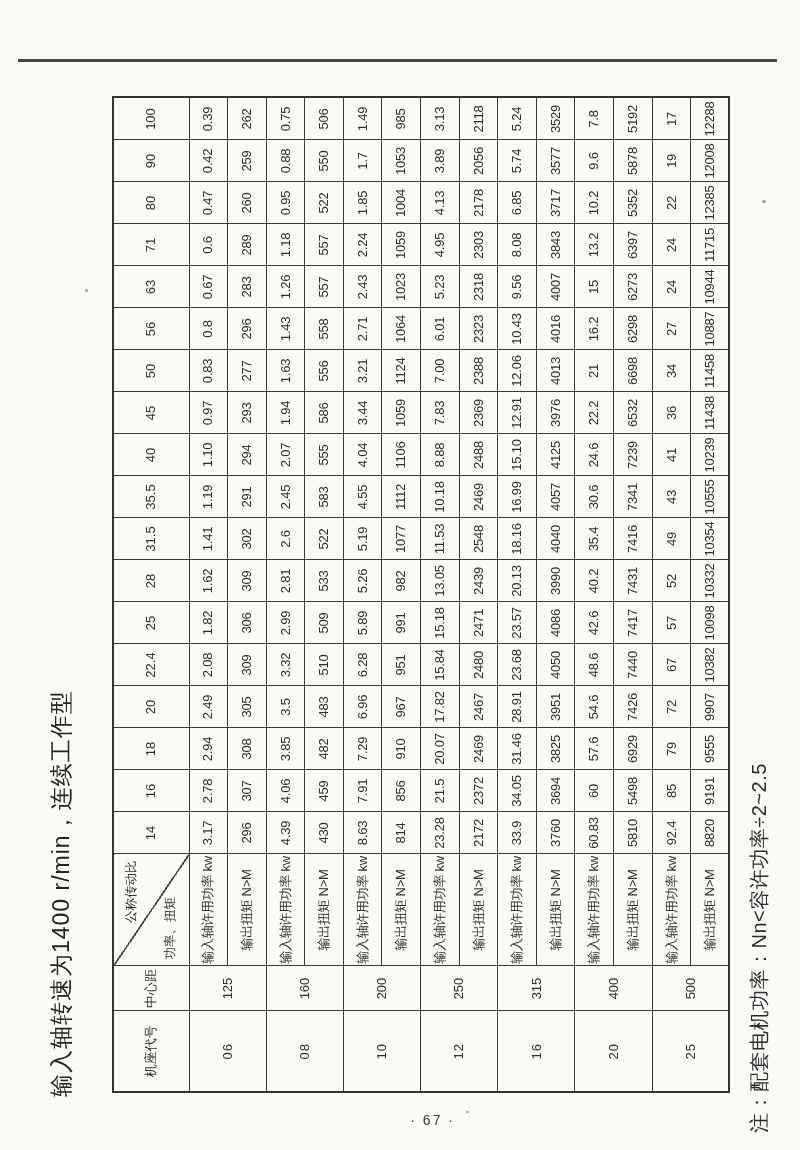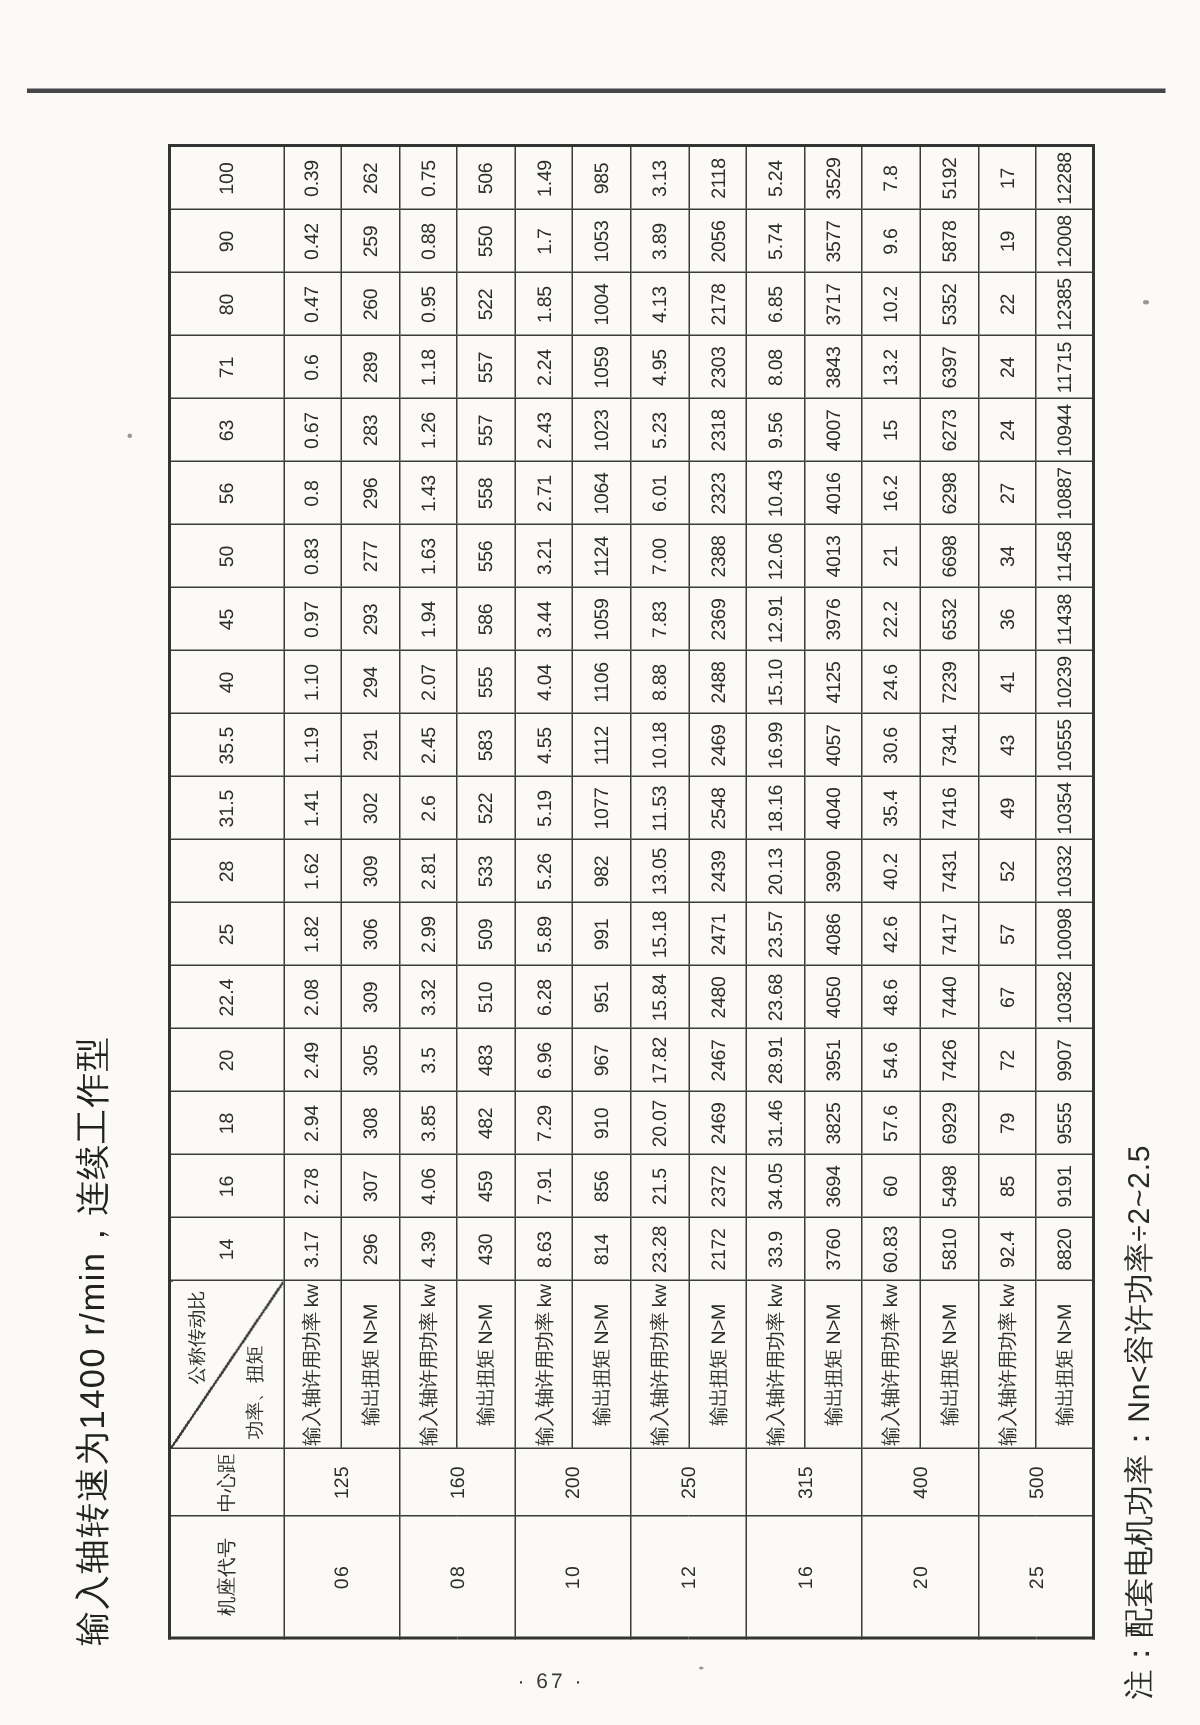--- a/index.html
+++ b/index.html
@@ -1,20 +1,20 @@
 <!DOCTYPE html>
 <html><head>
 <meta charset="utf-8">
 <style>
   html,body{margin:0;padding:0;background:#e9e9e7;}
   .page{position:relative;width:800px;height:1150px;background:#fbfaf7;overflow:hidden;
         font-family:"Liberation Sans","DejaVu Sans",sans-serif;color:#2d2d2d;}
   
   .top-rule{position:absolute;left:18px;top:59px;width:759px;height:3px;background:#46464a;}
-  .page-number{position:absolute;left:345px;top:1112px;width:110px;text-align:left;
+  .page-number{position:absolute;left:345px;top:1112px;width:110px;text-align:right;
                font-size:14px;letter-spacing:2px;color:#3a3a3a;}
   .speck{position:absolute;background:#9a9890;border-radius:50%;}
   
   .landscape{position:absolute;left:0;top:0;width:1150px;height:800px;
              transform-origin:0 0;transform:translateY(1150px) rotate(-90deg);}
   .title{position:absolute;left:53px;top:46px;font-size:23px;letter-spacing:1px;color:#222;}
   .note{position:absolute;left:17px;top:746px;font-size:20px;letter-spacing:0.5px;color:#2a2a2a;white-space:nowrap;}
   .spec-table{position:absolute;left:57px;top:112px;border-collapse:collapse;table-layout:fixed;
               border:2px solid #333;}
   .spec-table th,.spec-table td{border:1px solid #3b3b3b;padding:0;text-align:center;

